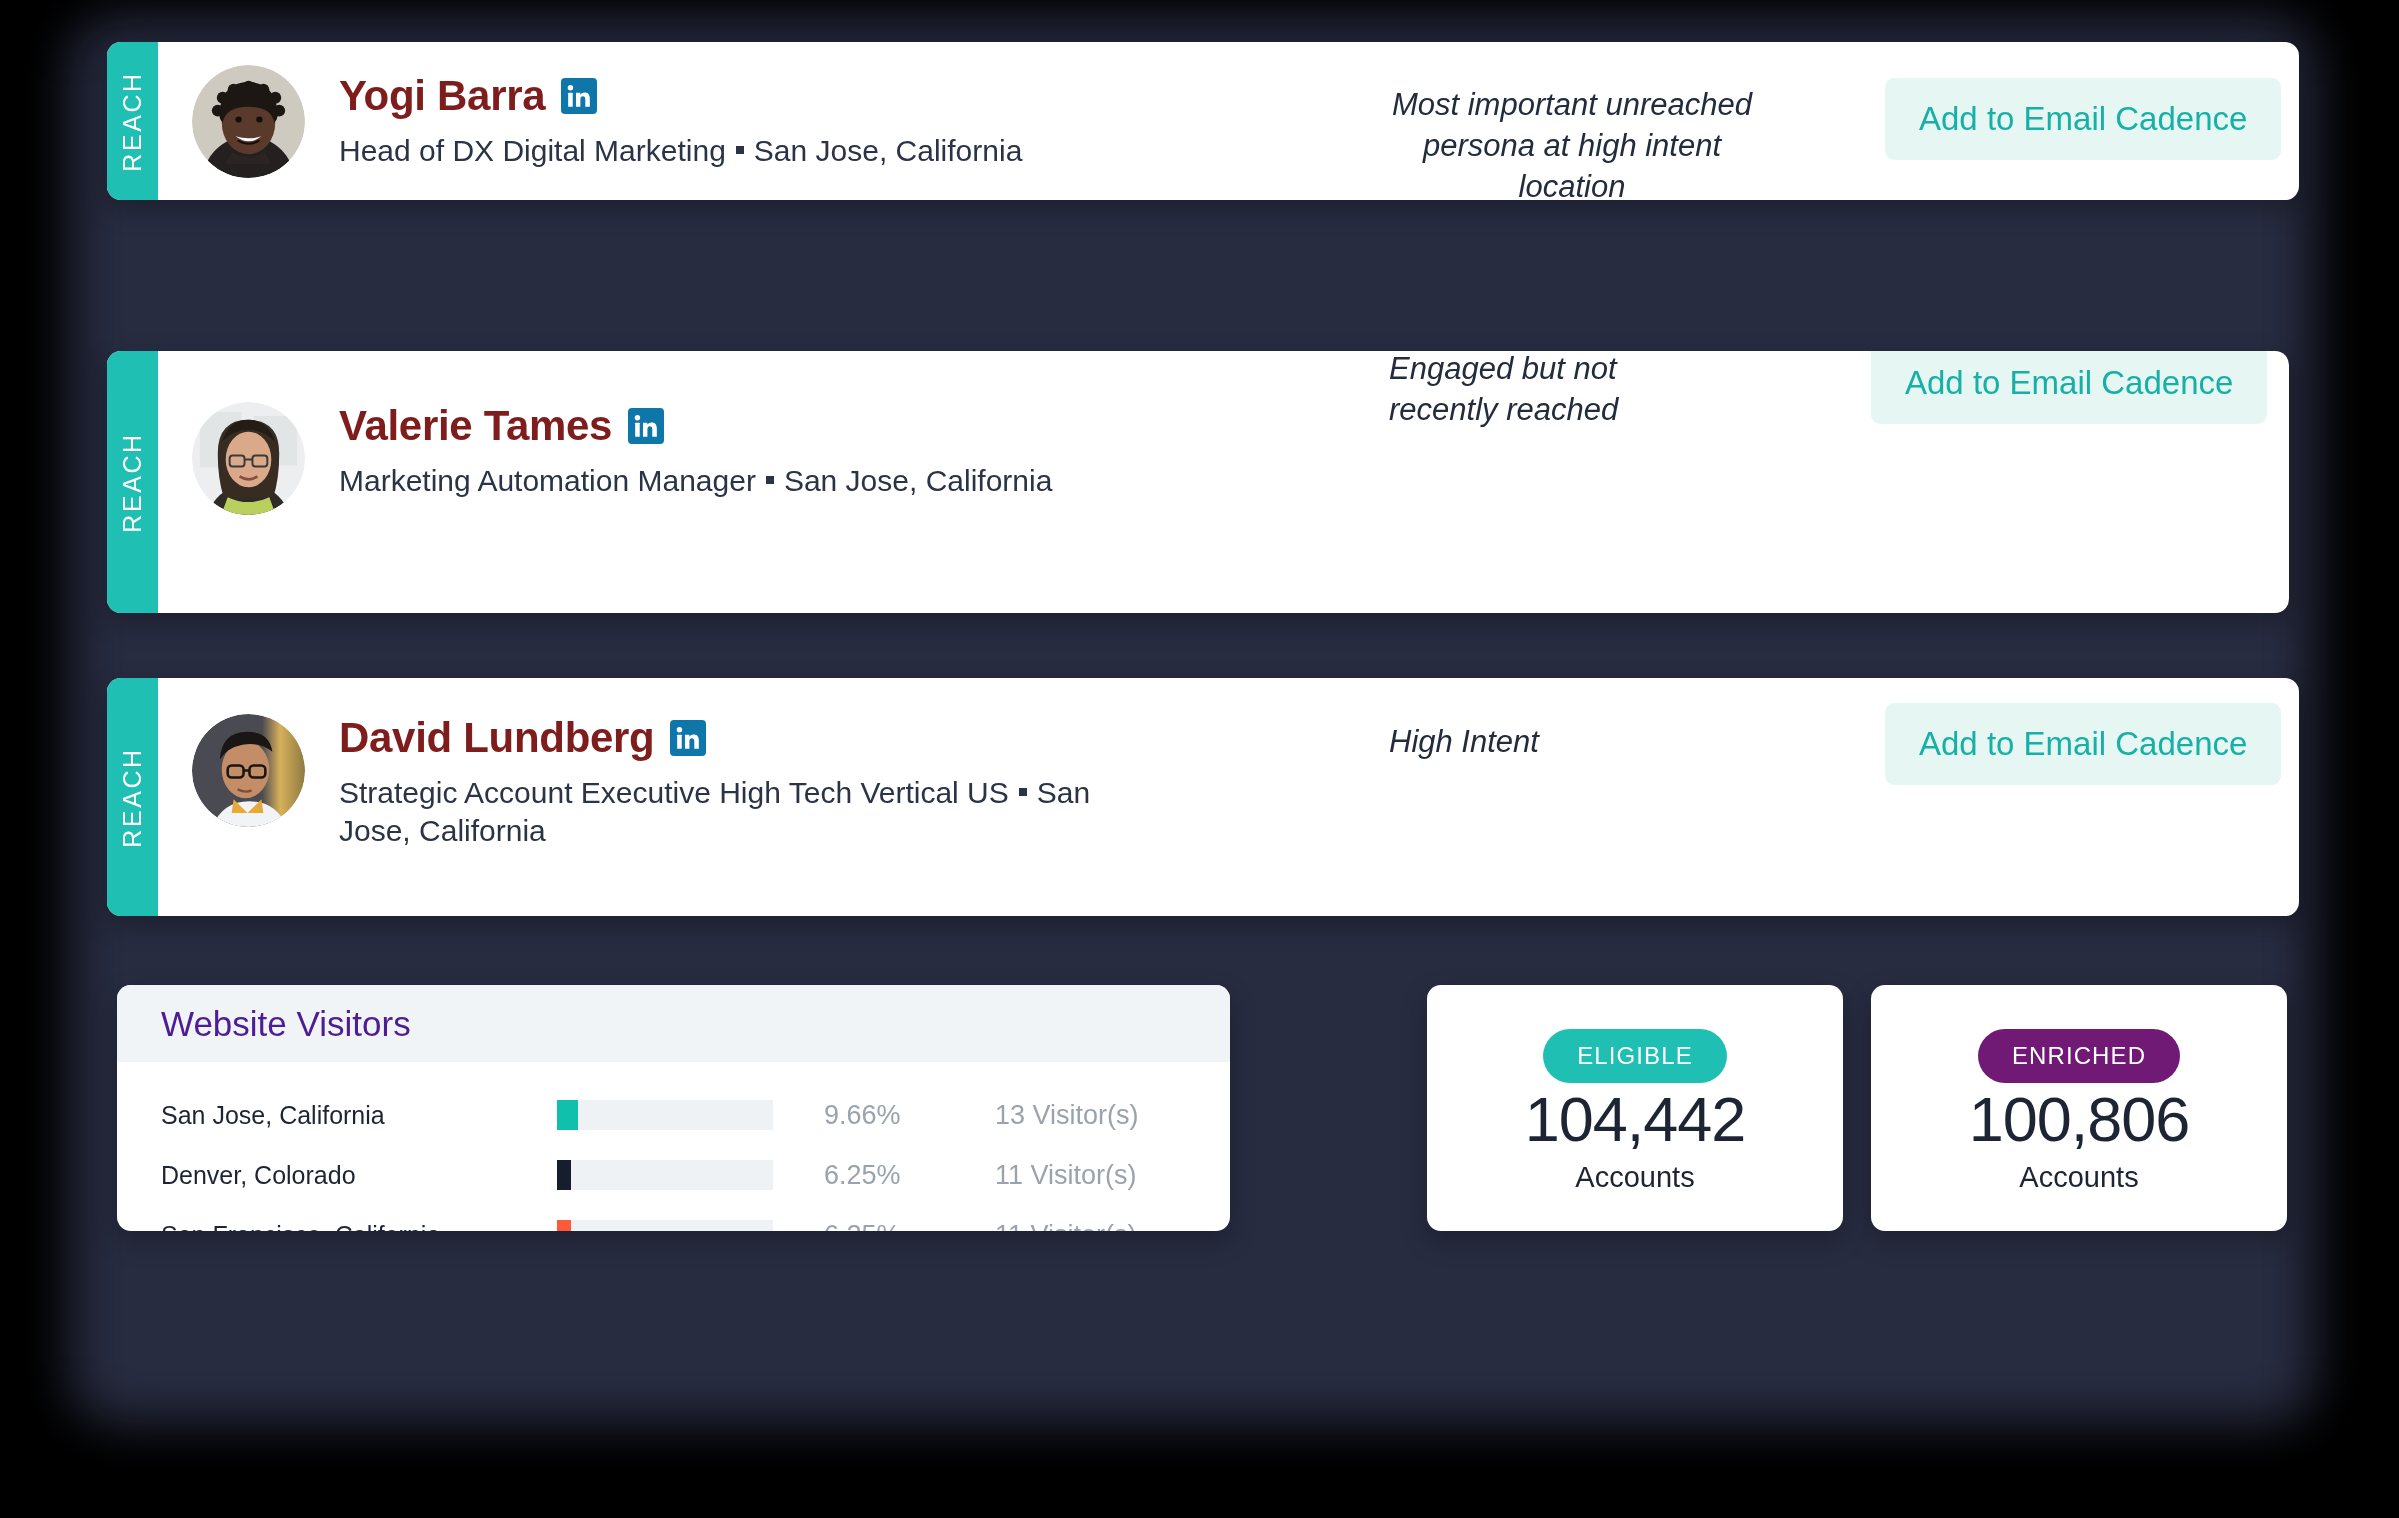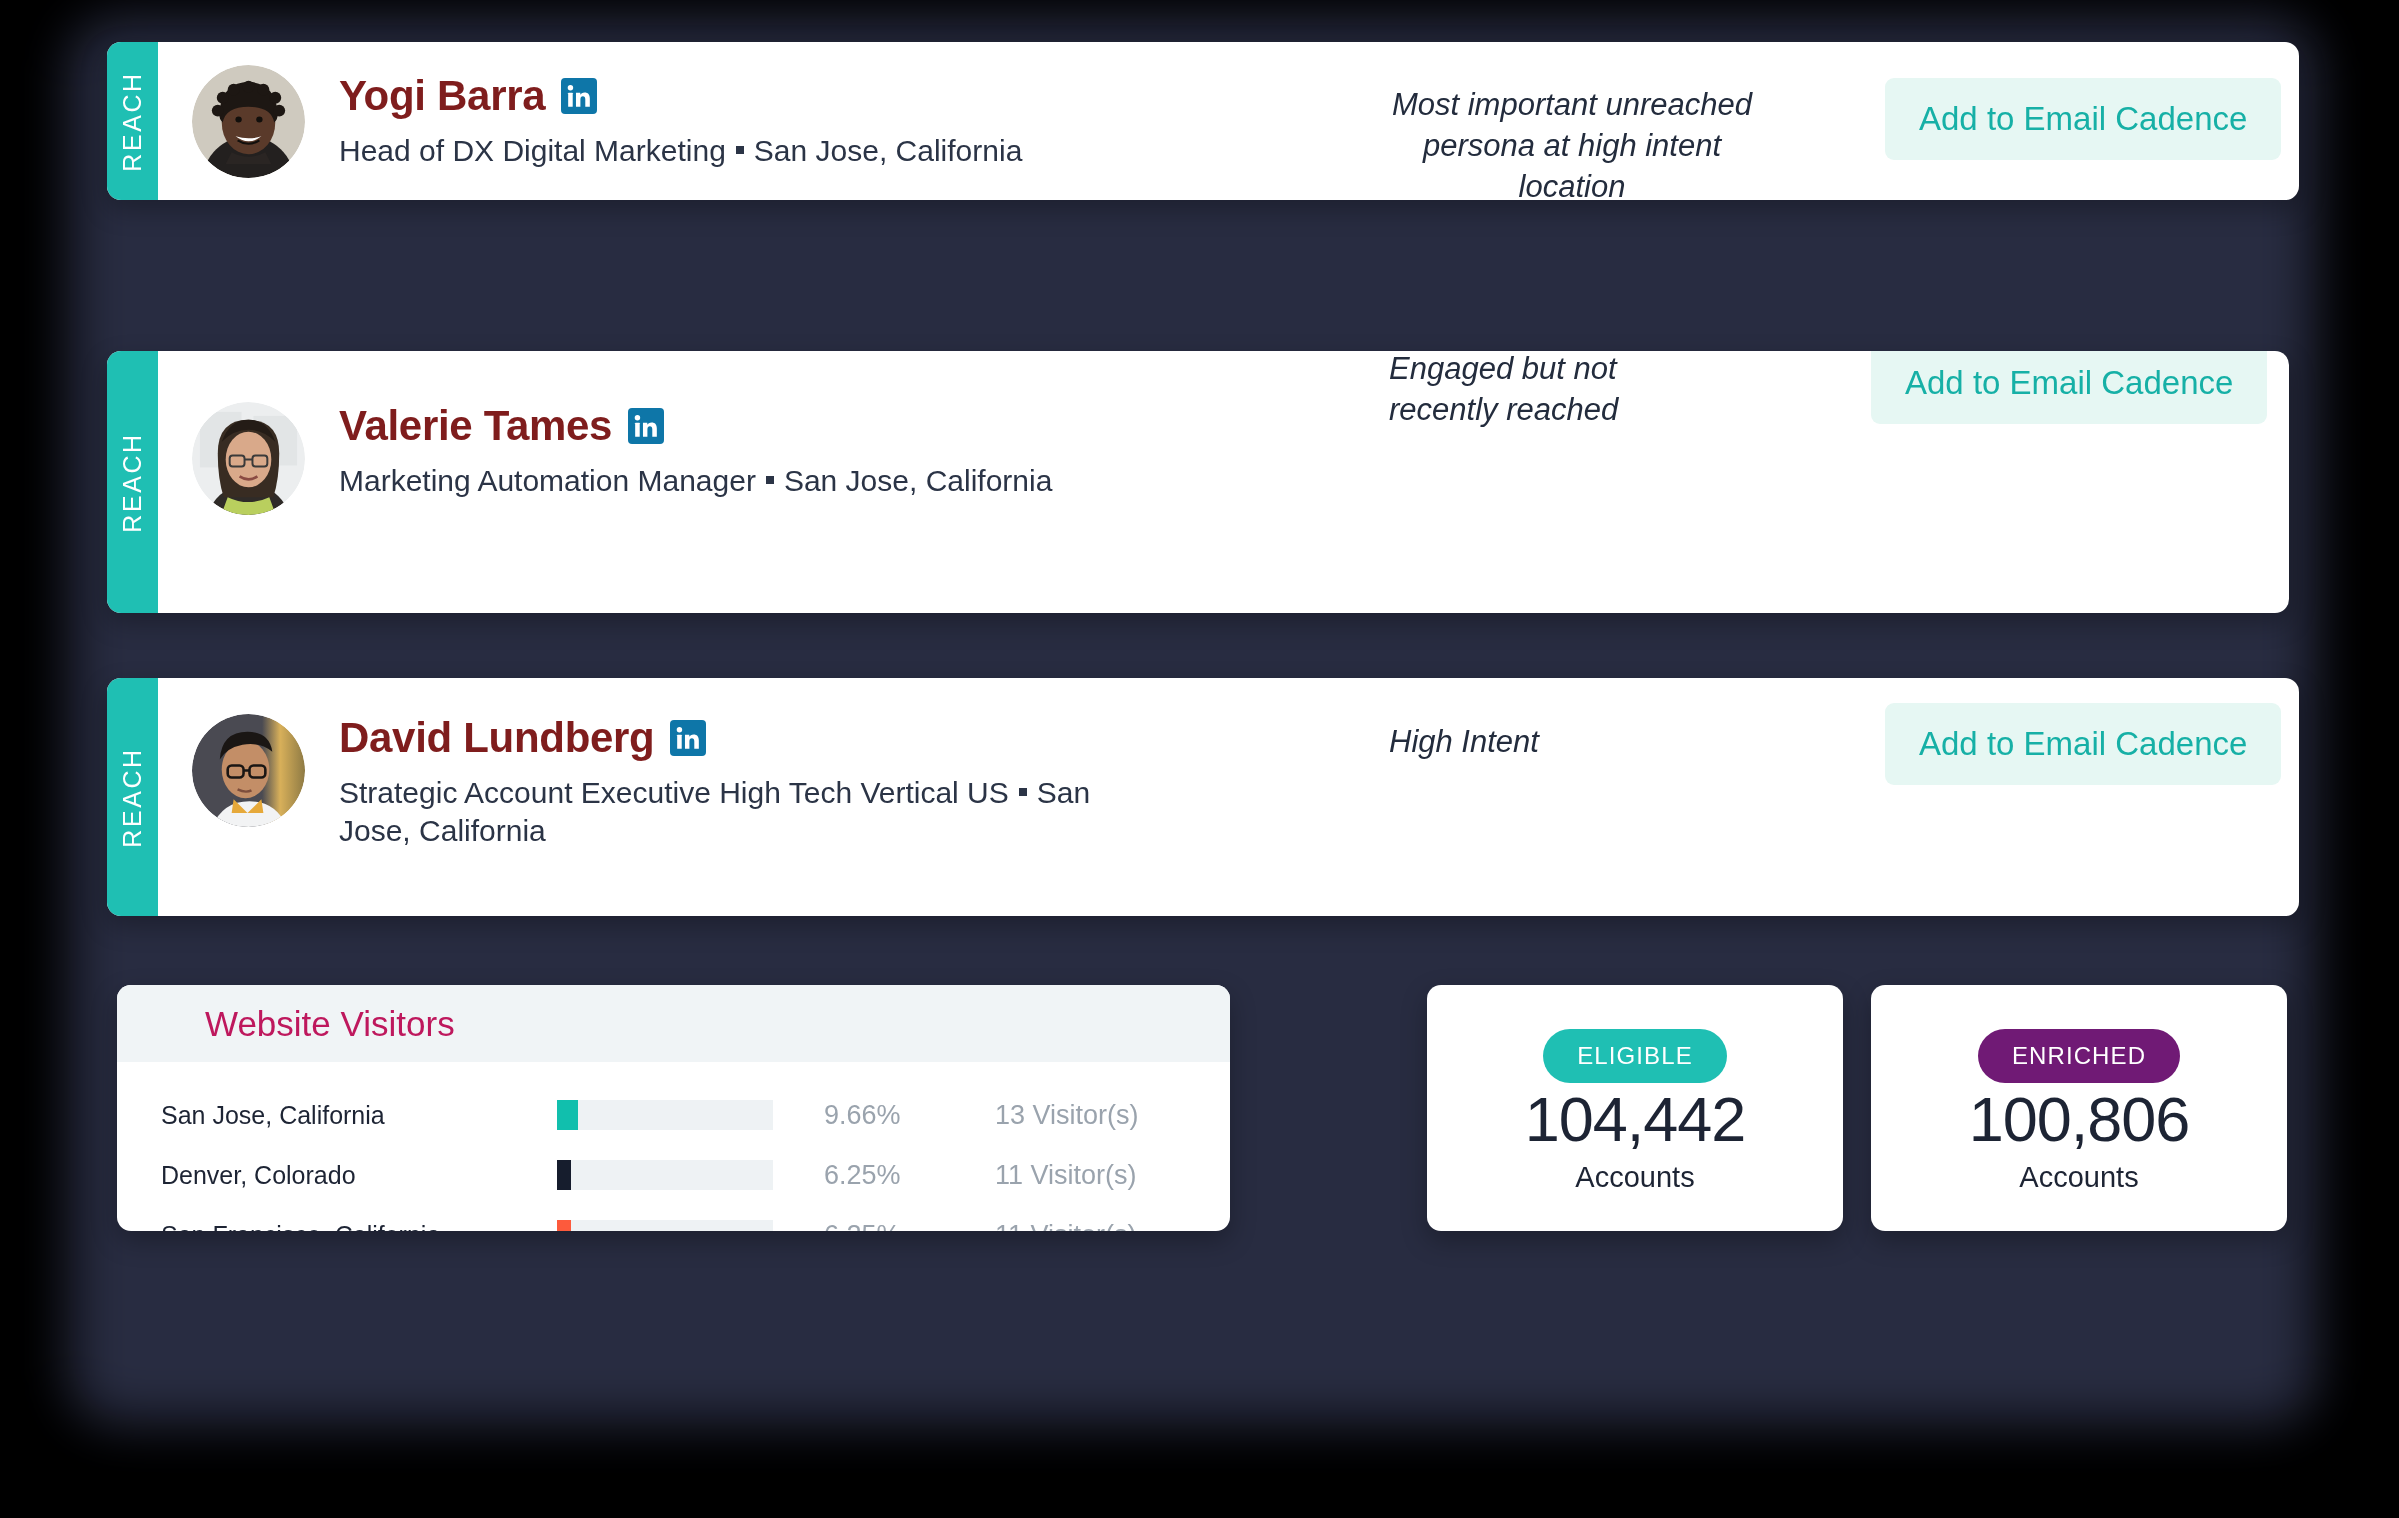--- a/index.html
+++ b/index.html
@@ -156,22 +156,21 @@
   }
   .visitors-head {
     background: #f0f4f6;
     height: 77px;
     display: flex;
     align-items: center;
     padding-left: 44px;
   }
   .visitors-title {
     font-size: 35px;
-    color: #be185d;
-    margin-left: 44px;
+    color: #4c1d95;
   }
   .visitors-rows { padding: 30px 0 0 0; }
   .v-row {
     display: flex;
     align-items: center;
     height: 46px;
     padding-left: 44px;
   }
   .v-loc {
     width: 396px;

